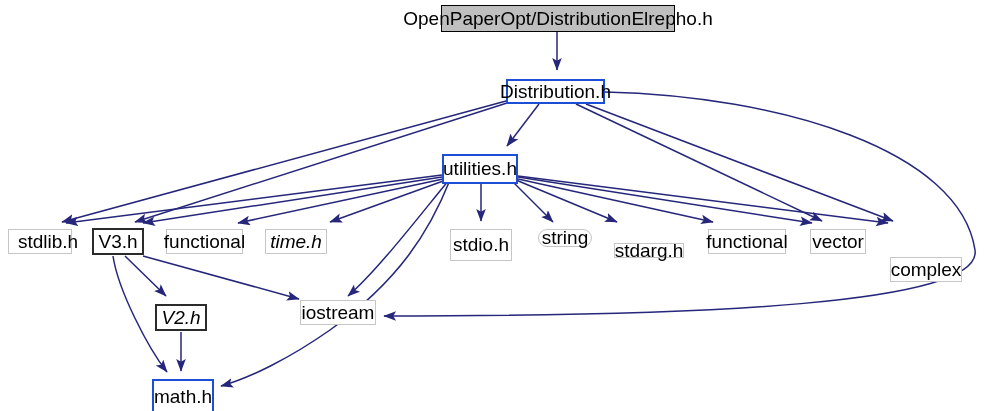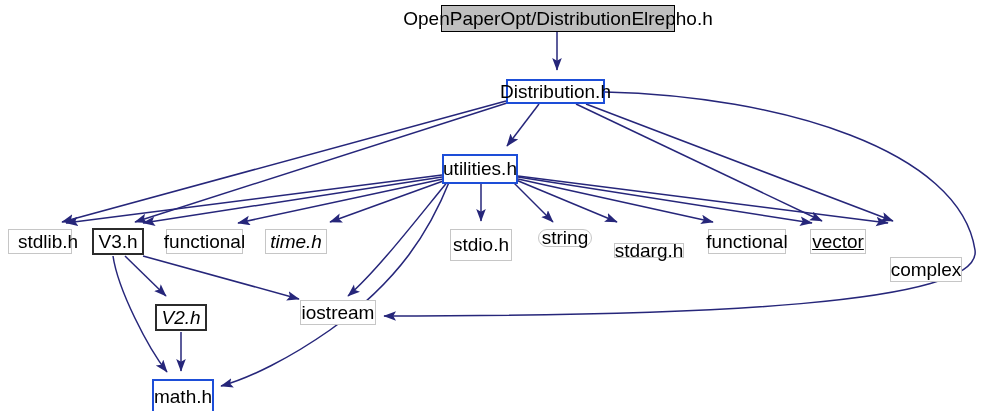--- a/index.html
+++ b/index.html
@@ -100,21 +100,21 @@
   </div>
   <div class="node sys" style="left:538px;top:229px;width:54px;height:18px;border-radius:12px;">
     <span>string</span>
   </div>
   <div class="node sys" style="left:614px;top:243px;width:70px;height:15px;">
     <span>stdarg.h</span>
   </div>
   <div class="node sys" style="left:708px;top:229px;width:78px;height:25px;">
     <span>functional</span>
   </div>
-  <div class="node sys" style="left:810px;top:229px;width:56px;height:25px;text-decoration:underline;">
+  <div class="node sys" style="left:810px;top:229px;width:56px;height:25px;">
     <span>vector</span>
   </div>
   <div class="node sys" style="left:890px;top:229px;width:72px;height:25px;margin-top:28px;">
     <span>complex</span>
   </div>
   <div class="node proj2" style="left:155px;top:304px;width:52px;height:27px;font-style:italic;">
     <span>V2.h</span>
   </div>
   <div class="node sys" style="left:300px;top:300px;width:76px;height:25px;">
     <span>iostream</span>

